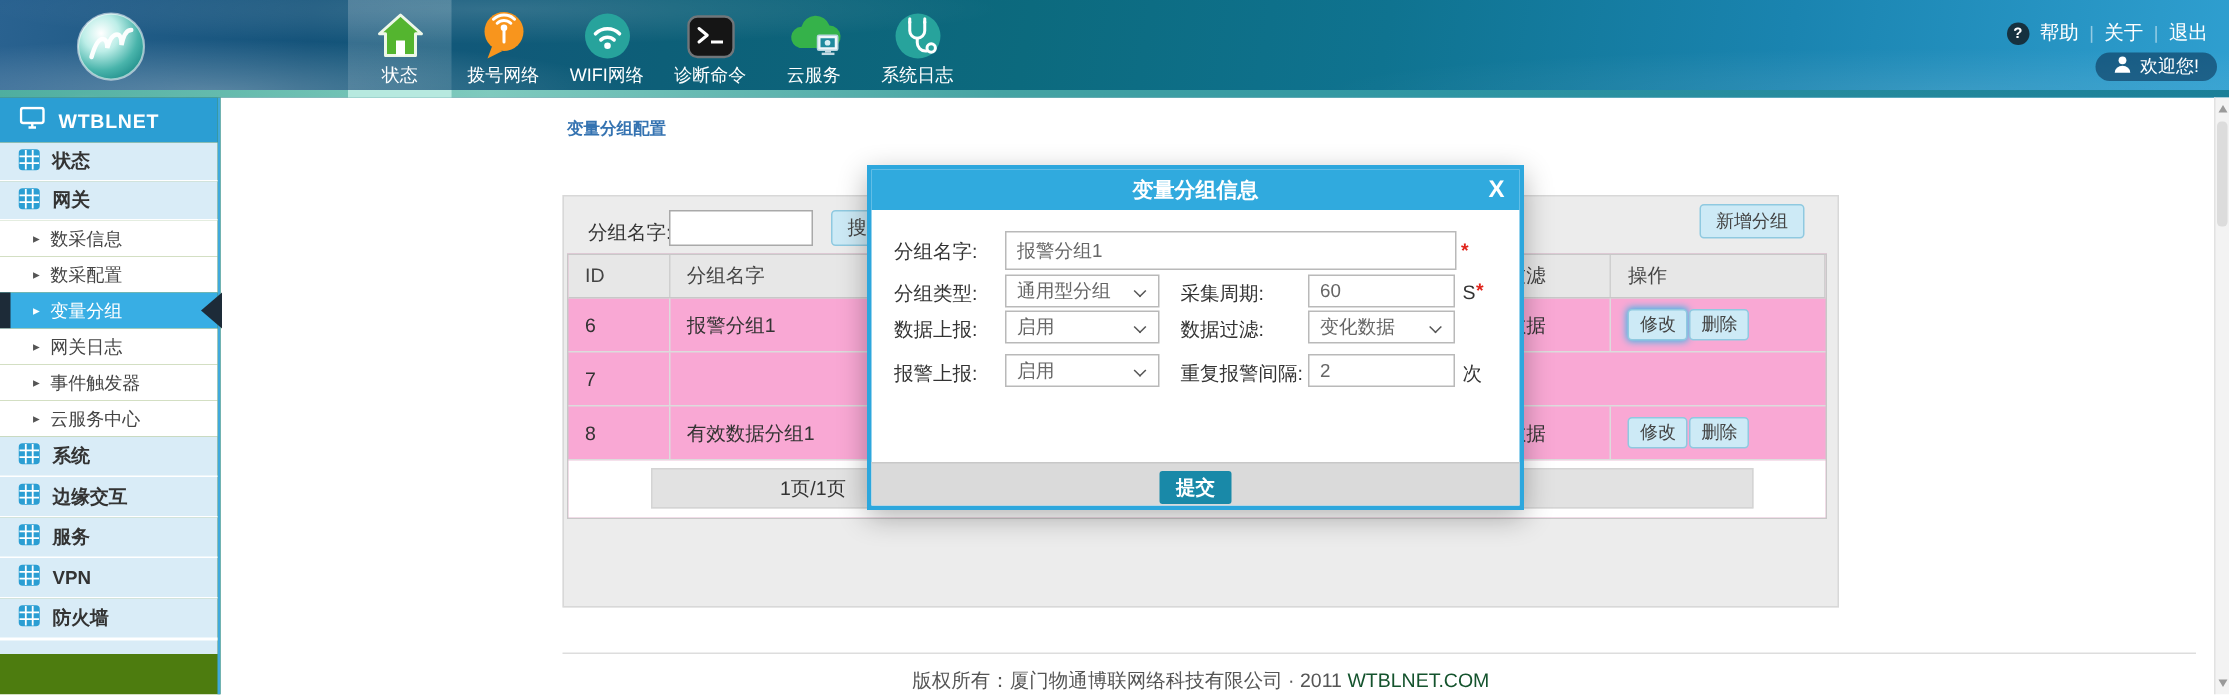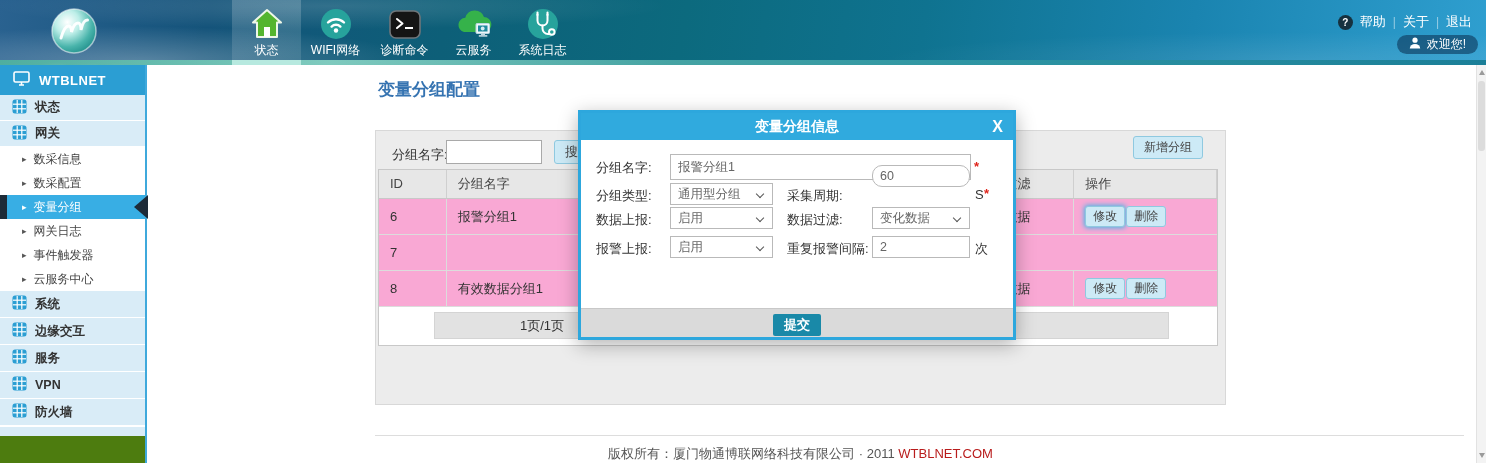--- a/index.html
+++ b/index.html
@@ -59,21 +59,21 @@
   
   .scrollbar { position:absolute; right:0; top:65px; width:10px; height:398px; background:#f3f3f3;
                border-left:1px solid #e2e2e2; }
   .sc-up { position:absolute; top:5px; left:2px; width:0; height:0;
            border-left:3px solid transparent; border-right:3px solid transparent; border-bottom:5px solid #9a9a9a; }
   .sc-dn { position:absolute; bottom:5px; left:2px; width:0; height:0;
            border-left:3px solid transparent; border-right:3px solid transparent; border-top:5px solid #9a9a9a; }
   .sc-thumb { position:absolute; top:16px; left:1px; width:7px; height:70px; background:#dcdcdc; border-radius:3px; }
 
   
-  .main-title { position:absolute; left:378px; top:78px; font-size:17px; font-weight:bold; color:#3573b1; }
+  .main-title { position:absolute; left:378px; top:78px; font-size:11px; font-weight:bold; color:#3573b1; }
   .panel { position:absolute; left:375px; top:130px; width:851px; height:275px;
            background:#ececec; border:1px solid #d8d8d8; }
   .s-label { position:absolute; left:16px; top:15px; font-size:13px; color:#333; }
   .s-input { position:absolute; left:70px; top:9px; width:96px; height:24px; border:1px solid #a9a9a9;
              background:#fff; font-size:12.5px; color:#555; padding:0 6px; outline:none; }
   .btn-lite { background:#cdeaf6; border:1px solid #8fc9e0; border-radius:3px; color:#444;
               font-size:13px; cursor:pointer; font-family:inherit; }
   .s-btn { position:absolute; left:178px; top:9px; height:24px; padding:0 10px; }
   .add-btn { position:absolute; right:22px; top:5px; height:23px; padding:0 10px; font-size:12px; }
 
@@ -107,21 +107,21 @@
           border-right:1.6px solid #555; border-bottom:1.6px solid #555; transform:rotate(45deg); }
   .req { color:#e0241b; font-weight:bold; font-size:13px; position:absolute; }
   .unit { position:absolute; font-size:13px; color:#333; }
   .m-ft { position:absolute; left:0; right:0; bottom:0; height:29px; background:#dadada; border-top:1px solid #c8c8c8; }
   .submit { display:block; margin:5px auto 0; width:48px; height:22px; background:#1989a8; color:#fff;
             font-weight:bold; font-size:13px; border:none; border-radius:2px; cursor:pointer; font-family:inherit; }
 
   
   .hr-line { position:absolute; left:375px; top:435px; width:1089px; border-top:1px solid #ddd; }
   .copyright { position:absolute; left:375px; top:445px; width:851px; text-align:center; font-size:13px; color:#555; }
-  .flink { color:#b91c1c; cursor:pointer; }
+  .flink { color:#14532d; cursor:pointer; }
 </style>
 </head>
 <body>
 
 <div class="hdr">
   <div class="strip"></div>
 
   <div class="logo">
     <span>
       <svg width="46" height="46" viewBox="0 0 46 46">
@@ -146,20 +146,35 @@
         <svg width="34" height="34" viewBox="0 0 34 34">
           <path d="M17 3 L31 15.5 H27 V30 H7 V15.5 H3 Z" fill="#54b52f" stroke="#eef7e8" stroke-width="2" stroke-linejoin="round"></path>
           <rect x="14" y="20" width="6" height="10" fill="#fff"></rect>
         </svg>
       </span>
       <span class="nav-lb">状态</span>
     </div>
     <div class="nav-item">
       <span class="nav-ic">
         <svg width="36" height="36" viewBox="0 0 36 36">
+          <circle cx="18" cy="15" r="13" fill="#f8951d"></circle>
+          <path d="M10 25 L7 33 L17 28 Z" fill="#f8951d"></path>
+          <g fill="none" stroke="#fff" stroke-width="2" stroke-linecap="round">
+            <path d="M13.5 9.5 a6.4 6.4 0 0 1 9 0"></path>
+            <path d="M11 6.8 a10 10 0 0 1 14 0"></path>
+            <path d="M18 14 v8"></path>
+          </g>
+          <circle cx="18" cy="12.5" r="2.2" fill="#fff"></circle>
+        </svg>
+      </span>
+      <span class="nav-lb">拨号网络</span>
+    </div>
+    <div class="nav-item">
+      <span class="nav-ic">
+        <svg width="36" height="36" viewBox="0 0 36 36">
           <circle cx="18" cy="18" r="15" fill="#27a39c"></circle>
           <g fill="none" stroke="#fff" stroke-width="2.4" stroke-linecap="round">
             <path d="M10 16.5 a11.3 11.3 0 0 1 16 0"></path>
             <path d="M13.6 20.6 a6.3 6.3 0 0 1 8.8 0"></path>
           </g>
           <circle cx="18" cy="24.5" r="2.2" fill="#fff"></circle>
         </svg>
       </span>
       <span class="nav-lb">WIFI网络</span>
     </div>
@@ -411,21 +426,21 @@
   <span class="m-lb" style="left:15px;top:46px;">分组名字:</span>
   <input class="m-in" style="left: 89px; top: 41px; width: 301px; height: 26px;" type="text" value="报警分组1">
   <span class="req" style="left:393px;top:46px;">*</span>
 
   <span class="m-lb" style="left:15px;top:74px;">分组类型:</span>
   <div class="m-sel" style="left:89px;top:70px;width:103px;">
     <span>通用型分组</span>
     <span class="chev"></span>
   </div>
   <span class="m-lb" style="left:206px;top:74px;">采集周期:</span>
-  <input class="m-in" style="left: 291px; top: 52px; width: 98px; border-radius: 10px;" type="text" value="60">
+  <input class="m-in" style="left: 291px; top: 70px; width: 98px;" type="text" value="60">
   <span class="unit" style="left:394px;top:74px;">S</span>
   <span class="req" style="left:403px;top:73px;">*</span>
 
   <span class="m-lb" style="left:15px;top:98px;">数据上报:</span>
   <div class="m-sel" style="left:89px;top:94px;width:103px;">
     <span>启用</span>
     <span class="chev"></span>
   </div>
   <span class="m-lb" style="left:206px;top:98px;">数据过滤:</span>
   <div class="m-sel" style="left:291px;top:94px;width:98px;">

